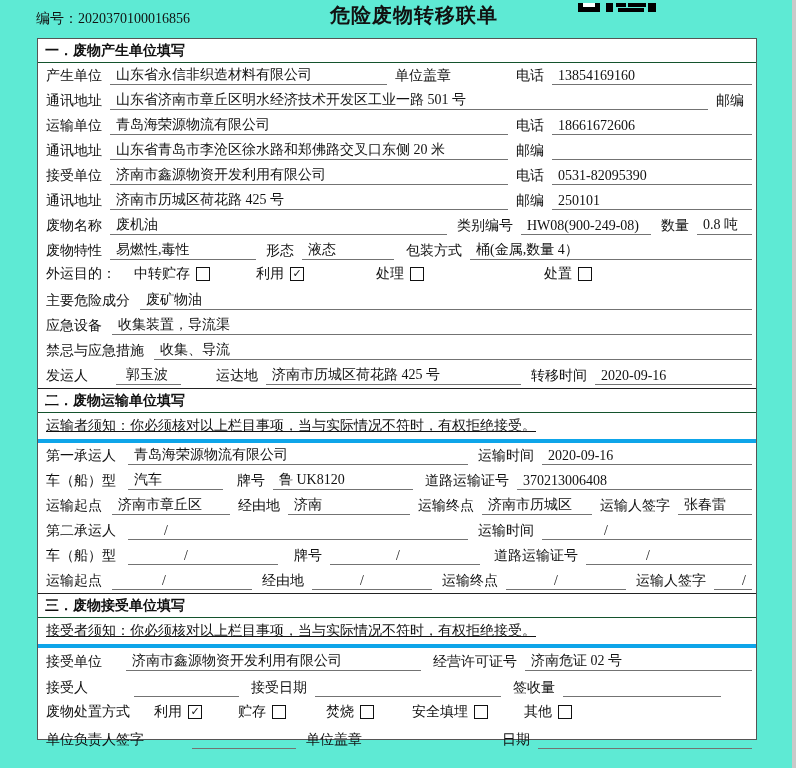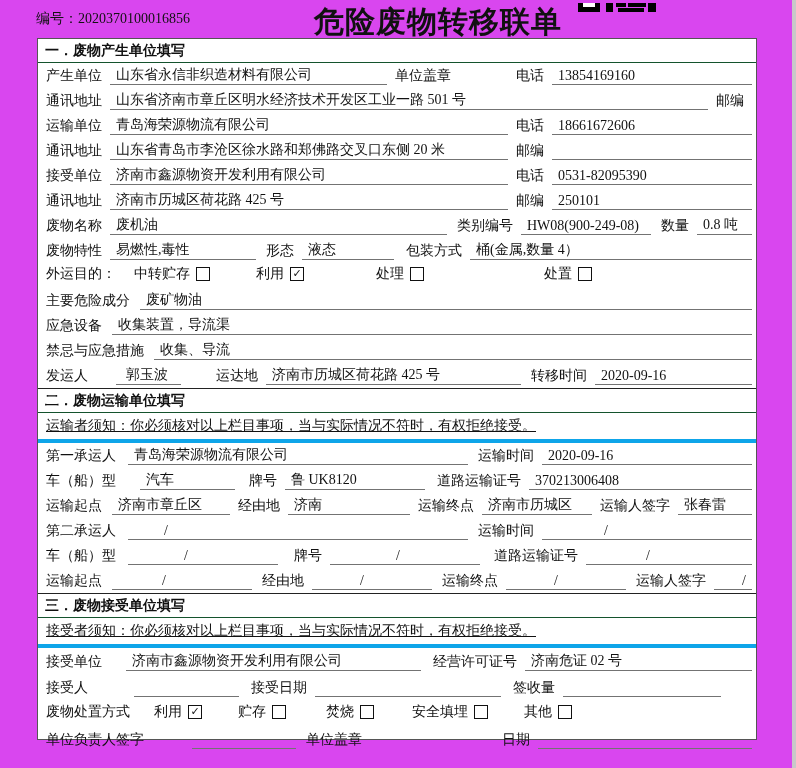--- a/index.html
+++ b/index.html
@@ -1,19 +1,19 @@
 <!DOCTYPE html>
 <html><head>
 <meta charset="utf-8">
 <style>
   html,body{margin:0;padding:0;}
-  .page{position:relative;width:796px;height:768px;background:#d946ef;color:#111;
+  .page{position:relative;width:796px;height:768px;background:#5eead4;color:#111;
         font-family:"Liberation Serif","DejaVu Serif",serif;font-size:14px;overflow:hidden;}
   .serial{position:absolute;left:36px;top:10px;white-space:nowrap;}
-  .title{position:absolute;left:314px;top:2px;font-size:30px;font-weight:bold;
+  .title{position:absolute;left:330px;top:2px;font-size:20px;font-weight:bold;
          font-family:Liberation Serif, serif;letter-spacing:1px;white-space:nowrap;}
   .qr{position:absolute;left:578px;top:0;}
   .edge-strip{position:absolute;right:0;top:0;width:4px;height:768px;background:#c9c9c9;}
   .tbl{position:absolute;left:37px;top:38px;width:720px;height:702px;box-sizing:border-box;
        border:1px solid #555;background:#fff;}
   .sec-h{height:23px;line-height:23px;font-weight:bold;font-size:14px;padding-left:7px;
          font-family:"Liberation Sans","DejaVu Sans",sans-serif;border-bottom:1px solid #14532d;box-sizing:content-box;}
   .sec-h.mid{border-top:1px solid #222;}
   .notice{height:26px;line-height:26px;padding-left:8px;border-bottom:4px solid #0ea5e9;white-space:nowrap;text-decoration:underline;}
   .row{display:flex;align-items:flex-end;height:25px;padding:0 4px 3px 8px;box-sizing:border-box;white-space:nowrap;}
@@ -166,21 +166,21 @@
 
     <div class="row">
       <span class="lb" style="margin-right:12px">第一承运人</span>
       <span class="ul fx">青岛海荣源物流有限公司</span>
       <span class="lb" style="margin:0 8px 0 10px">运输时间</span>
       <span class="ul" style="width:210px">2020-09-16</span>
     </div>
 
     <div class="row">
       <span class="lb">车（船）型</span>
-      <span class="ul" style="width:95px;margin-left:24px">汽车</span>
+      <span class="ul" style="width:95px;margin-left:12px">汽车</span>
       <span class="lb" style="margin-left:14px">牌号</span>
       <span class="ul" style="width:140px;margin-left:8px">鲁 UK8120</span>
       <span class="lb" style="margin-left:12px">道路运输证号</span>
       <span class="ul fx" style="margin-left:8px">370213006408</span>
     </div>
 
     <div class="row">
       <span class="lb">运输起点</span>
       <span class="ul" style="width:118px;margin-left:10px">济南市章丘区</span>
       <span class="lb" style="margin-left:8px">经由地</span>

